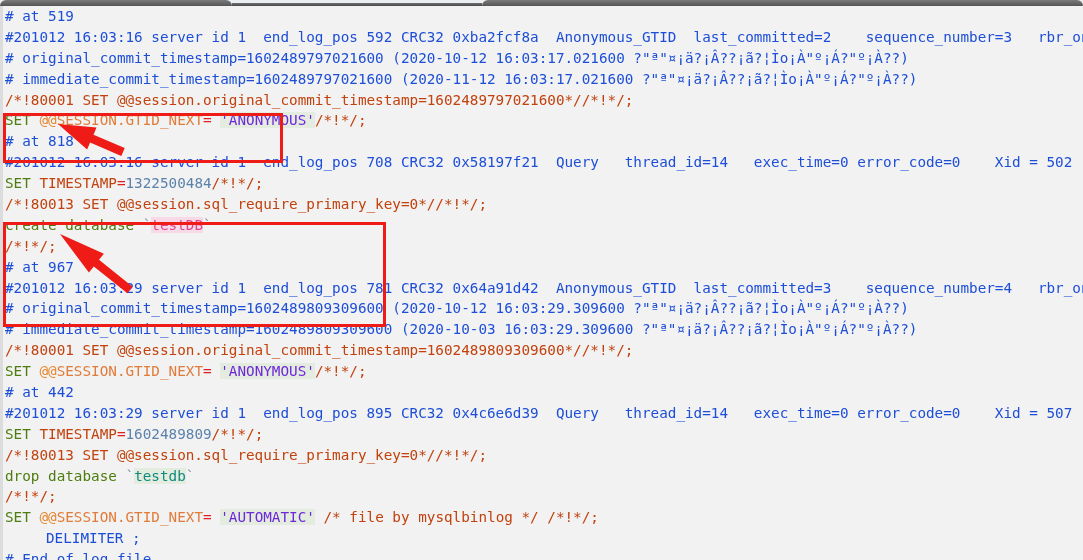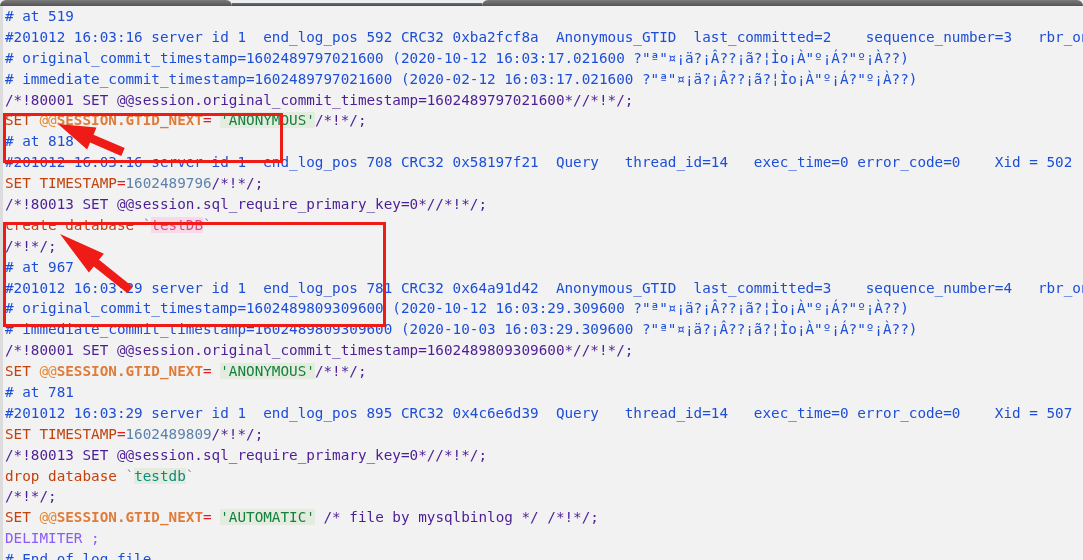--- a/index.html
+++ b/index.html
@@ -63,29 +63,29 @@
     height: 20.9px;
     line-height: 20.9px;
     font-size: 14.3px;
     white-space: pre;
     color: #5b82ab;
     letter-spacing: 0px;
   }
 
   
   .t-comment   { color: #1d4ed8; }
-  .t-kw        { color: #c2410c; }          
-  .t-kw2       { color: #8b5cf6; }          
-  .t-var       { color: #e07b39; font-weight: bold; }          
+  .t-kw        { color: #4d7c0f; }          
+  .t-kw2       { color: #1d4ed8; margin-left: 41px; }          
+  .t-var       { color: #e07b39; }          
   .t-at        { color: #e8852c; }
   .t-eq        { color: #e02020; }          
-  .t-str       { color: #15803d; background: #e4ece0; }  
+  .t-str       { color: #6d28d9; background: #e4ece0; }  
   .t-ident     { color: #c2410c; }          
   .t-num       { color: #5b82ab; }
-  .t-dir       { color: #4c1d95; }          
+  .t-dir       { color: #c2410c; }          
   .t-pink      { color: #e0468c; background: #f7d9e8; } 
   .t-teal-hl   { color: #118a7e; background: #e4ece0; }
   .t-tick      { color: #7a8fa3; }
 
   
   #overlay {
     position: absolute;
     left: 0; top: 0;
     width: 1083px;
     height: 560px;
@@ -107,36 +107,36 @@
   <div class="chrome-rail" style="left:232px;width:250px;"></div>
   <div class="chrome-tab" style="left:482px;width:601px;"></div>
 </div>
 
 <div id="code-pane">
   <div id="gutter-edge"></div>
   <div id="code-body">
       <div class="code-line"><span class="t-comment"># at 519</span></div>
       <div class="code-line"><span class="t-comment">#201012 16:03:16 server id 1  end_log_pos 592 CRC32 0xba2fcf8a  Anonymous_GTID  last_committed=2    sequence_number=3   rbr_only=no ori</span></div>
       <div class="code-line"><span class="t-comment"># original_commit_timestamp=1602489797021600 (2020-10-12 16:03:17.021600 ?"ª"¤¡ä?¡Â??¡ã?¦Ìo¡À"º¡Á?"º¡À??)</span></div>
-      <div class="code-line"><span class="t-comment"># immediate_commit_timestamp=1602489797021600 (2020-02-12 16:03:17.021600 ?"ª"¤¡ä?¡Â??¡ã?¦Ìo¡À"º¡Á?"º¡À??)</span></div>
+      <div class="code-line"><span class="t-comment"># immediate_commit_timestamp=1602489797021600 (2020-11-12 16:03:17.021600 ?"ª"¤¡ä?¡Â??¡ã?¦Ìo¡À"º¡Á?"º¡À??)</span></div>
       <div class="code-line"><span class="t-dir">/*!80001 SET @@session.original_commit_timestamp=1602489797021600*//*!*/;</span></div>
       <div class="code-line"><span class="t-kw">SET </span><span class="t-at">@@</span><span class="t-var">SESSION.GTID_NEXT</span><span class="t-eq">= </span><span class="t-str">'ANONYMOUS'</span><span class="t-dir">/*!*/;</span></div>
       <div class="code-line"><span class="t-comment"># at 818</span></div>
       <div class="code-line"><span class="t-comment">#201012 16:03:16 server id 1  end_log_pos 708 CRC32 0x58197f21  Query   thread_id=14   exec_time=0 error_code=0    Xid = 502</span></div>
-      <div class="code-line"><span class="t-kw">SET </span><span class="t-ident">TIMESTAMP</span><span class="t-eq">=</span><span class="t-num">1602489796</span><span class="t-dir">/*!*/;</span></div>
+      <div class="code-line"><span class="t-kw">SET </span><span class="t-ident">TIMESTAMP</span><span class="t-eq">=</span><span class="t-num">1322500484</span><span class="t-dir">/*!*/;</span></div>
       <div class="code-line"><span class="t-dir">/*!80013 SET @@session.sql_require_primary_key=0*//*!*/;</span></div>
       <div class="code-line"><span class="t-kw">create database </span><span class="t-tick">`</span><span class="t-pink">testDB</span><span class="t-tick">`</span></div>
       <div class="code-line"><span class="t-dir">/*!*/;</span></div>
       <div class="code-line"><span class="t-comment"># at 967</span></div>
       <div class="code-line"><span class="t-comment">#201012 16:03:29 server id 1  end_log_pos 781 CRC32 0x64a91d42  Anonymous_GTID  last_committed=3    sequence_number=4   rbr_only=no ori</span></div>
       <div class="code-line"><span class="t-comment"># original_commit_timestamp=1602489809309600 (2020-10-12 16:03:29.309600 ?"ª"¤¡ä?¡Â??¡ã?¦Ìo¡À"º¡Á?"º¡À??)</span></div>
       <div class="code-line"><span class="t-comment"># immediate_commit_timestamp=1602489809309600 (2020-10-03 16:03:29.309600 ?"ª"¤¡ä?¡Â??¡ã?¦Ìo¡À"º¡Á?"º¡À??)</span></div>
       <div class="code-line"><span class="t-dir">/*!80001 SET @@session.original_commit_timestamp=1602489809309600*//*!*/;</span></div>
       <div class="code-line"><span class="t-kw">SET </span><span class="t-at">@@</span><span class="t-var">SESSION.GTID_NEXT</span><span class="t-eq">= </span><span class="t-str">'ANONYMOUS'</span><span class="t-dir">/*!*/;</span></div>
-      <div class="code-line"><span class="t-comment"># at 781</span></div>
+      <div class="code-line"><span class="t-comment"># at 442</span></div>
       <div class="code-line"><span class="t-comment">#201012 16:03:29 server id 1  end_log_pos 895 CRC32 0x4c6e6d39  Query   thread_id=14   exec_time=0 error_code=0    Xid = 507</span></div>
       <div class="code-line"><span class="t-kw">SET </span><span class="t-ident">TIMESTAMP</span><span class="t-eq">=</span><span class="t-num">1602489809</span><span class="t-dir">/*!*/;</span></div>
       <div class="code-line"><span class="t-dir">/*!80013 SET @@session.sql_require_primary_key=0*//*!*/;</span></div>
       <div class="code-line"><span class="t-kw">drop database </span><span class="t-tick">`</span><span class="t-teal-hl">testdb</span><span class="t-tick">`</span></div>
       <div class="code-line"><span class="t-dir">/*!*/;</span></div>
       <div class="code-line"><span class="t-kw">SET </span><span class="t-at">@@</span><span class="t-var">SESSION.GTID_NEXT</span><span class="t-eq">= </span><span class="t-str">'AUTOMATIC'</span><span class="t-dir"> /* file by mysqlbinlog */ /*!*/;</span></div>
       <div class="code-line"><span class="t-kw2">DELIMITER ;</span></div>
       <div class="code-line"><span class="t-comment"># End of log file</span></div>
     </div>
 </div>

